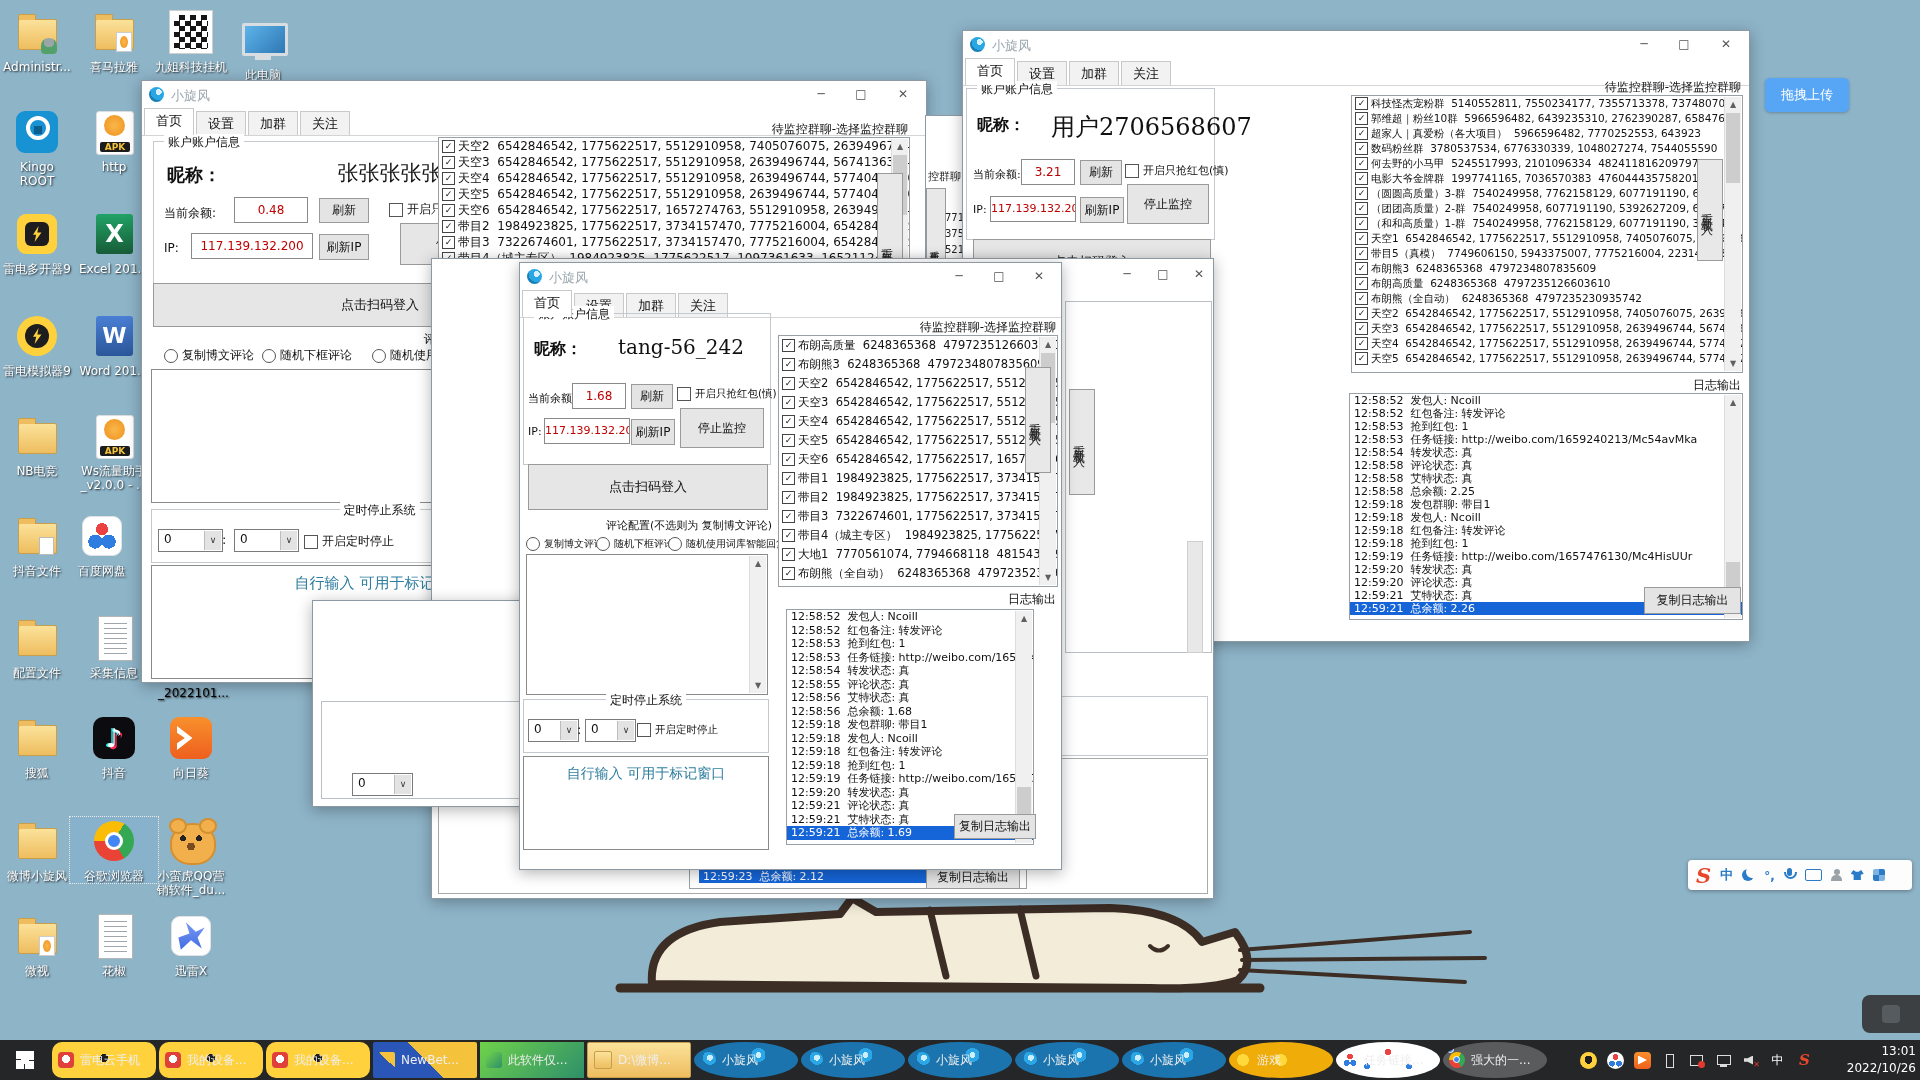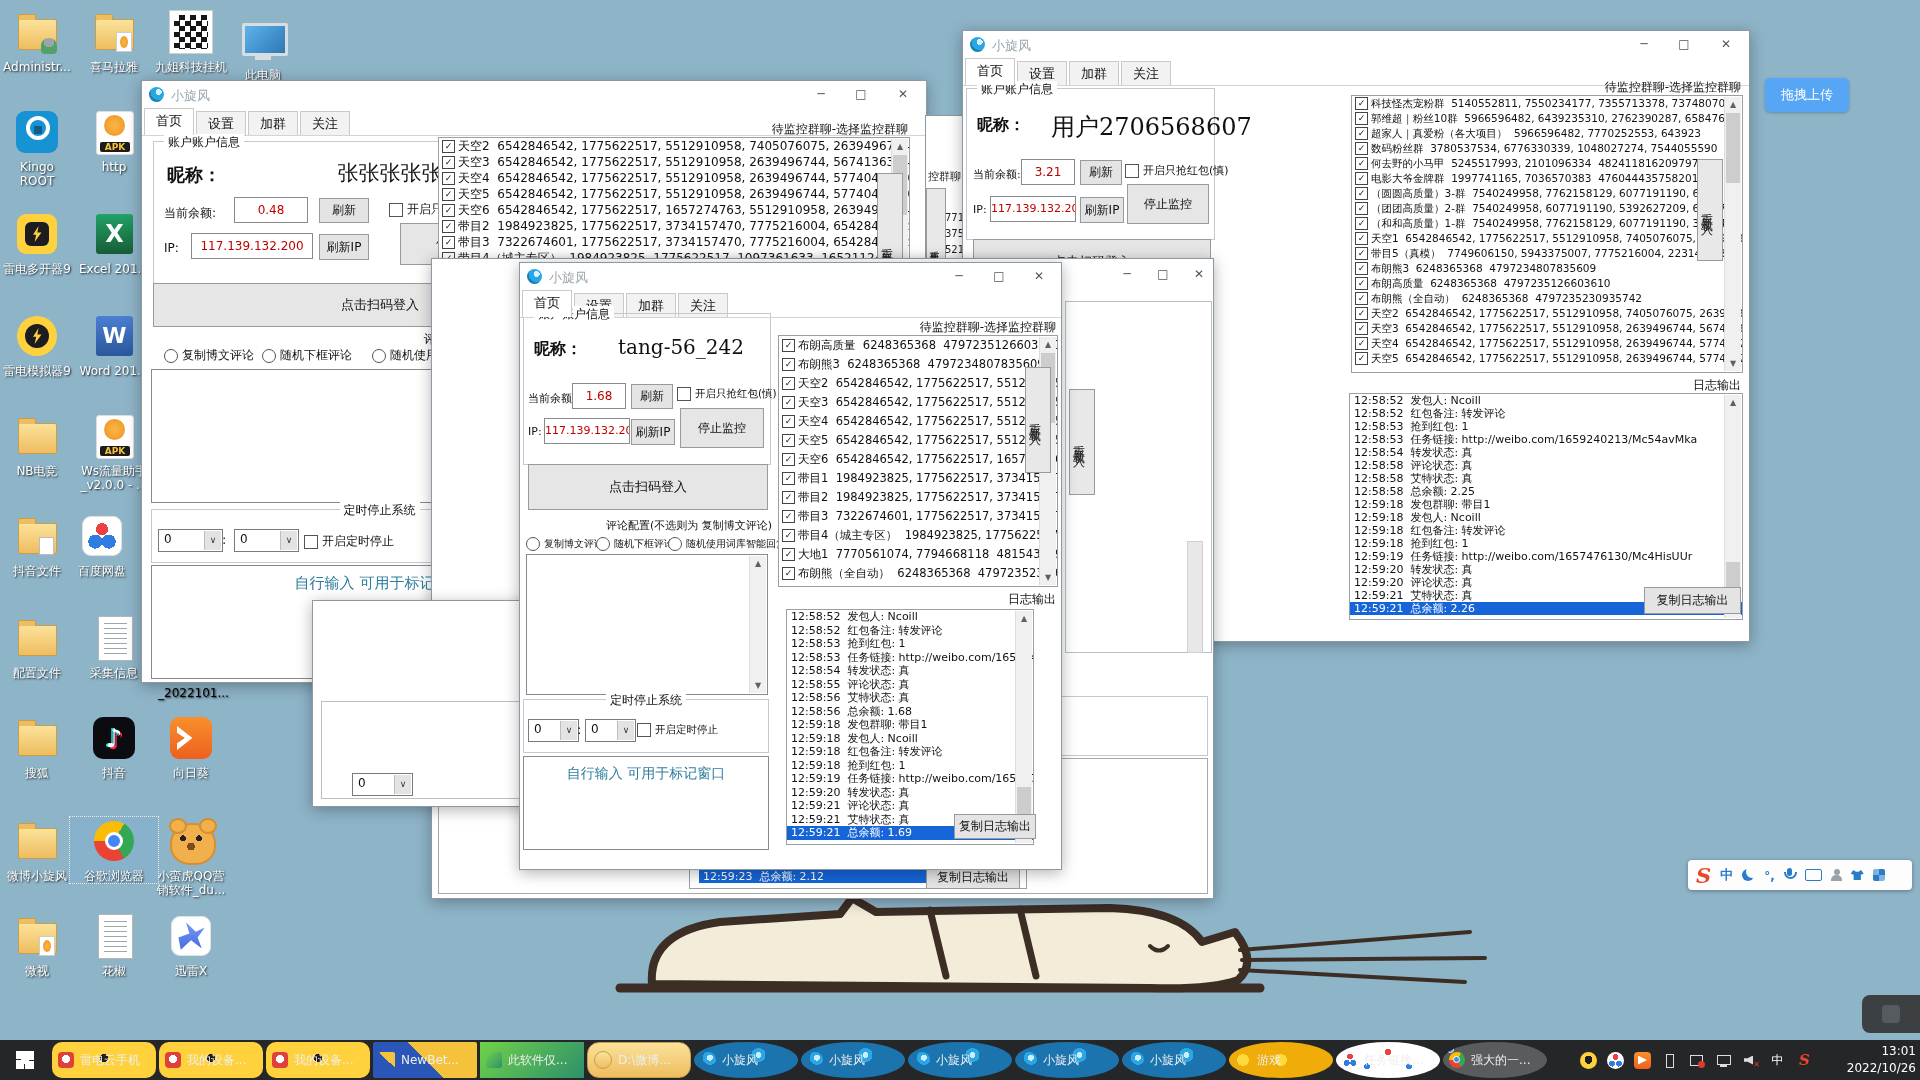--- a/index.html
+++ b/index.html
@@ -140,21 +140,21 @@
   .start::before{content:"";position:absolute;left:16px;top:11px;width:18px;height:18px;
      background:conic-gradient(#fff 0 25%,#252628 0 27%,#fff 0 50%,#252628 0 52%,#fff 0 75%,#252628 0 77%,#fff 0);}
   .tbtn{position:absolute;top:2px;height:36px;width:104px;background:#3d3e40;display:flex;
      align-items:center;gap:6px;padding:0 6px;box-sizing:border-box;overflow:hidden}
   .tbtn.on{background:#5a5b5d}
   .tbtn .tl{font-size:12px;color:#eee;white-space:nowrap;overflow:hidden}
   .ti{width:16px;height:16px;flex:none;border-radius:3px}
   .ti-ld{background:radial-gradient(circle at 50% 45%,#fff 0 4px,#e0403a 4px);border-radius:4px}
   .ti-win{background:linear-gradient(45deg,#2a56b8 0 50%,#f5c33b 50%);border-radius:2px}
   .ti-soft{background:linear-gradient(135deg,#6fd24a,#2e8f6a)}
-  .ti-fold{background:linear-gradient(#fbe29a,#eebd5f);border:1px solid #c79e4b;border-radius:12px}
+  .ti-fold{background:linear-gradient(#fbe29a,#eebd5f);border:1px solid #c79e4b;border-radius:2px}
   .ti-xf{background:radial-gradient(circle at 62% 36%,#cdeeff 0 3px,#2ba6e6 3px 7px,#1b74ad 7px);border-radius:50%}
   .ti-game{background:radial-gradient(circle at 50% 50%,#ffd83b 0 6px,#f0ac08 6px);border-radius:50%}
   .ti-pan{border-radius:50%;background-image:radial-gradient(circle at 50% 28%,#ec4141 0 3px,transparent 3px),
      radial-gradient(circle at 30% 68%,#2f7de0 0 3px,transparent 3px),
      radial-gradient(circle at 70% 68%,#2f7de0 0 3px,transparent 3px)}
   .ti-chrome{border-radius:50%;background:conic-gradient(from 150deg,#ea4335 0 120deg,#fbbc05 0 240deg,#34a853 0);
      position:relative}
   .ti-chrome::after{content:"";position:absolute;left:4px;top:4px;width:5px;height:5px;background:#4285f4;
      border:1.5px solid #fff;border-radius:50%}
   .tray{position:absolute;top:0;height:40px;display:flex;align-items:center;gap:10px}

